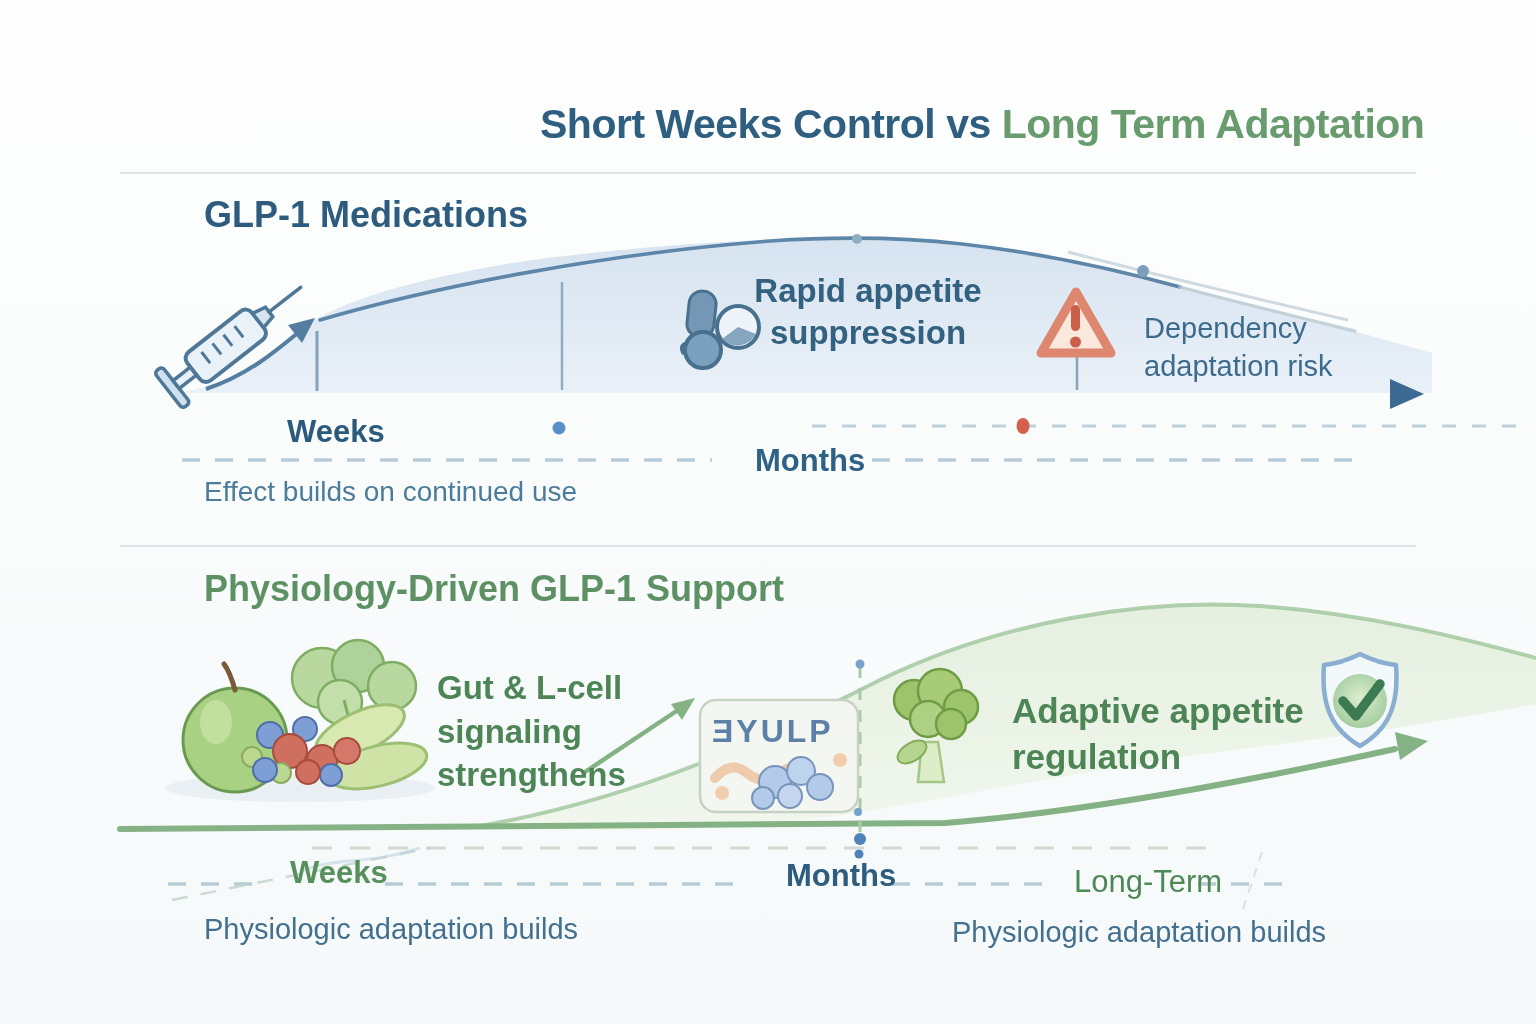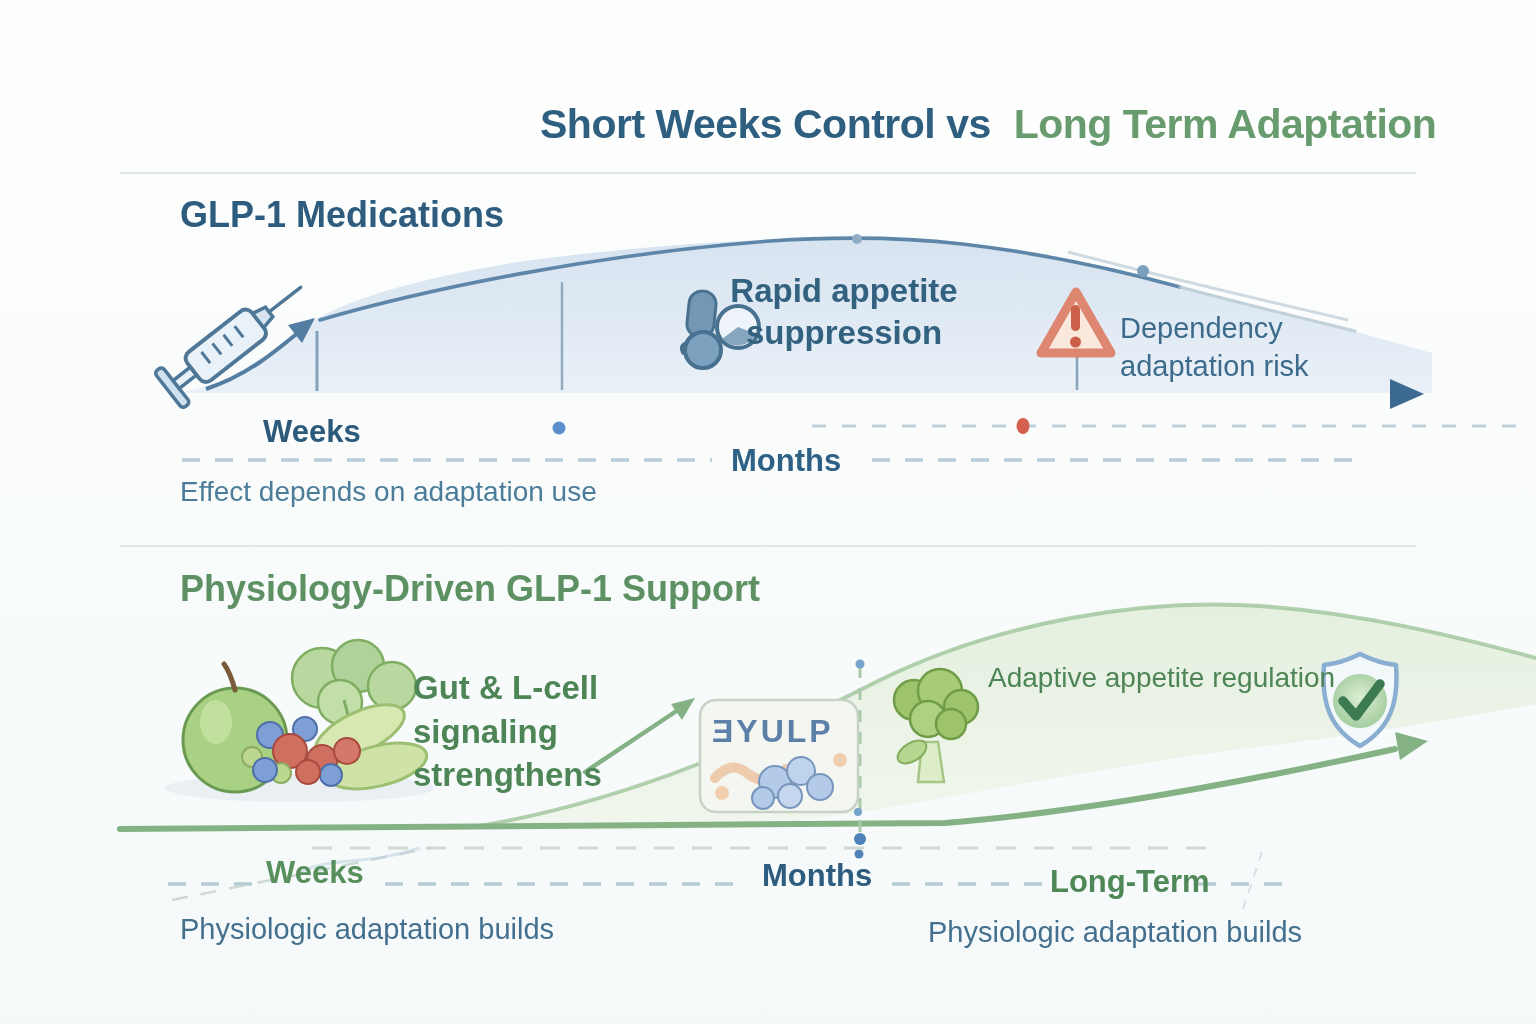--- a/index.html
+++ b/index.html
@@ -1,26 +1,26 @@
 <!DOCTYPE html>
 <html><head>
 <meta charset="utf-8">
 <style>
   html,body{margin:0;padding:0;background:#e9ecee;}
   #canvas{
     position:relative;width:1536px;height:1024px;overflow:hidden;
     background:linear-gradient(180deg,#fefefe 0%,#fafcfc 45%,#f5f9f9 100%);
     font-family:"Liberation Sans",sans-serif;
   }
-  .lbl{position:absolute;white-space:pre-line;}
+  .lbl{position:absolute;white-space:pre-line;margin-left:24px;}
   .divider{position:absolute;left:120px;width:1296px;height:2px;background:#dde7ea;}
   svg{position:absolute;left:0;top:0;}
   .title-row{position:absolute;left:540px;top:101px;font-size:41px;font-weight:600;letter-spacing:-0.5px;}
   .t-blue{color:#2f5f80;}
-  .t-green{color:#689b6d;margin-left:12px;}
+  .t-green{color:#689b6d;}
   .h-blue{color:#2d5c7e;font-size:36px;font-weight:600;}
   .h-green{color:#5d9163;font-size:36px;font-weight:600;text-align:center;}
 </style>
 </head>
 <body>
 
 <div id="canvas">
 
   <svg width="1536" height="1024" viewBox="0 0 1536 1024">
     <defs>
@@ -195,33 +195,33 @@
   <div class="lbl h-blue" style="left:180px;top:194px">GLP-1 Medications</div>
 
   <div class="lbl" style="left:1120px;top:310px;width:252px;font-size:29px;font-weight:500;color:#3c6b8c;line-height:1.3">Dependency adaptation risk</div>
 
   <div class="lbl" style="left:688px;top:270px;width:312px;text-align:center;font-size:33px;font-weight:600;color:#336180;line-height:1.28">Rapid appetite suppression</div>
 
   <div class="lbl" style="left:263px;top:414px;font-size:31px;font-weight:700;color:#2b5a7b">Weeks</div>
 
   <div class="lbl" style="left:731px;top:443px;font-size:31px;font-weight:700;color:#2d6185">Months</div>
 
-  <div class="lbl" style="left:180px;top:476px;font-size:28px;font-weight:400;color:#4b7d9b">Effect depends on adaptation use</div>
+  <div class="lbl" style="left:180px;top:476px;font-size:28px;font-weight:400;color:#4b7d9b">Effect builds on continued use</div>
 
   <div class="divider" style="top:545px"></div>
 
   <div class="lbl h-green" style="left:180px;top:568px">Physiology-Driven GLP-1 Support</div>
 
   <div class="lbl" style="left:413px;top:666px;width:252px;font-size:33px;font-weight:600;color:#4e8556;line-height:1.32">Gut &amp; L-cell signaling strengthens</div>
 
-  <div class="lbl" style="left:988px;top:660px;width:362px;font-size:28px;font-weight:400;color:#4e8556;line-height:1.3">Adaptive appetite regulation</div>
+  <div class="lbl" style="left:988px;top:688px;width:362px;font-size:35px;font-weight:700;color:#4e8556;line-height:1.3">Adaptive appetite regulation</div>
 
   <div class="lbl" style="left:266px;top:855px;font-size:31px;font-weight:700;color:#57905c">Weeks</div>
 
   <div class="lbl" style="left:762px;top:858px;font-size:31px;font-weight:700;color:#2d5c7e">Months</div>
 
-  <div class="lbl" style="left:1050px;top:864px;font-size:31px;font-weight:700;color:#4f8857">Long-Term</div>
+  <div class="lbl" style="left:1050px;top:864px;font-size:31px;font-weight:400;color:#4f8857">Long-Term</div>
 
   <div class="lbl" style="left:180px;top:913px;font-size:29px;font-weight:400;color:#44708f">Physiologic adaptation builds</div>
 
   <div class="lbl" style="left:928px;top:916px;font-size:29px;font-weight:400;color:#44708f">Physiologic adaptation builds</div>
 
 </div>
 
 </body></html>

